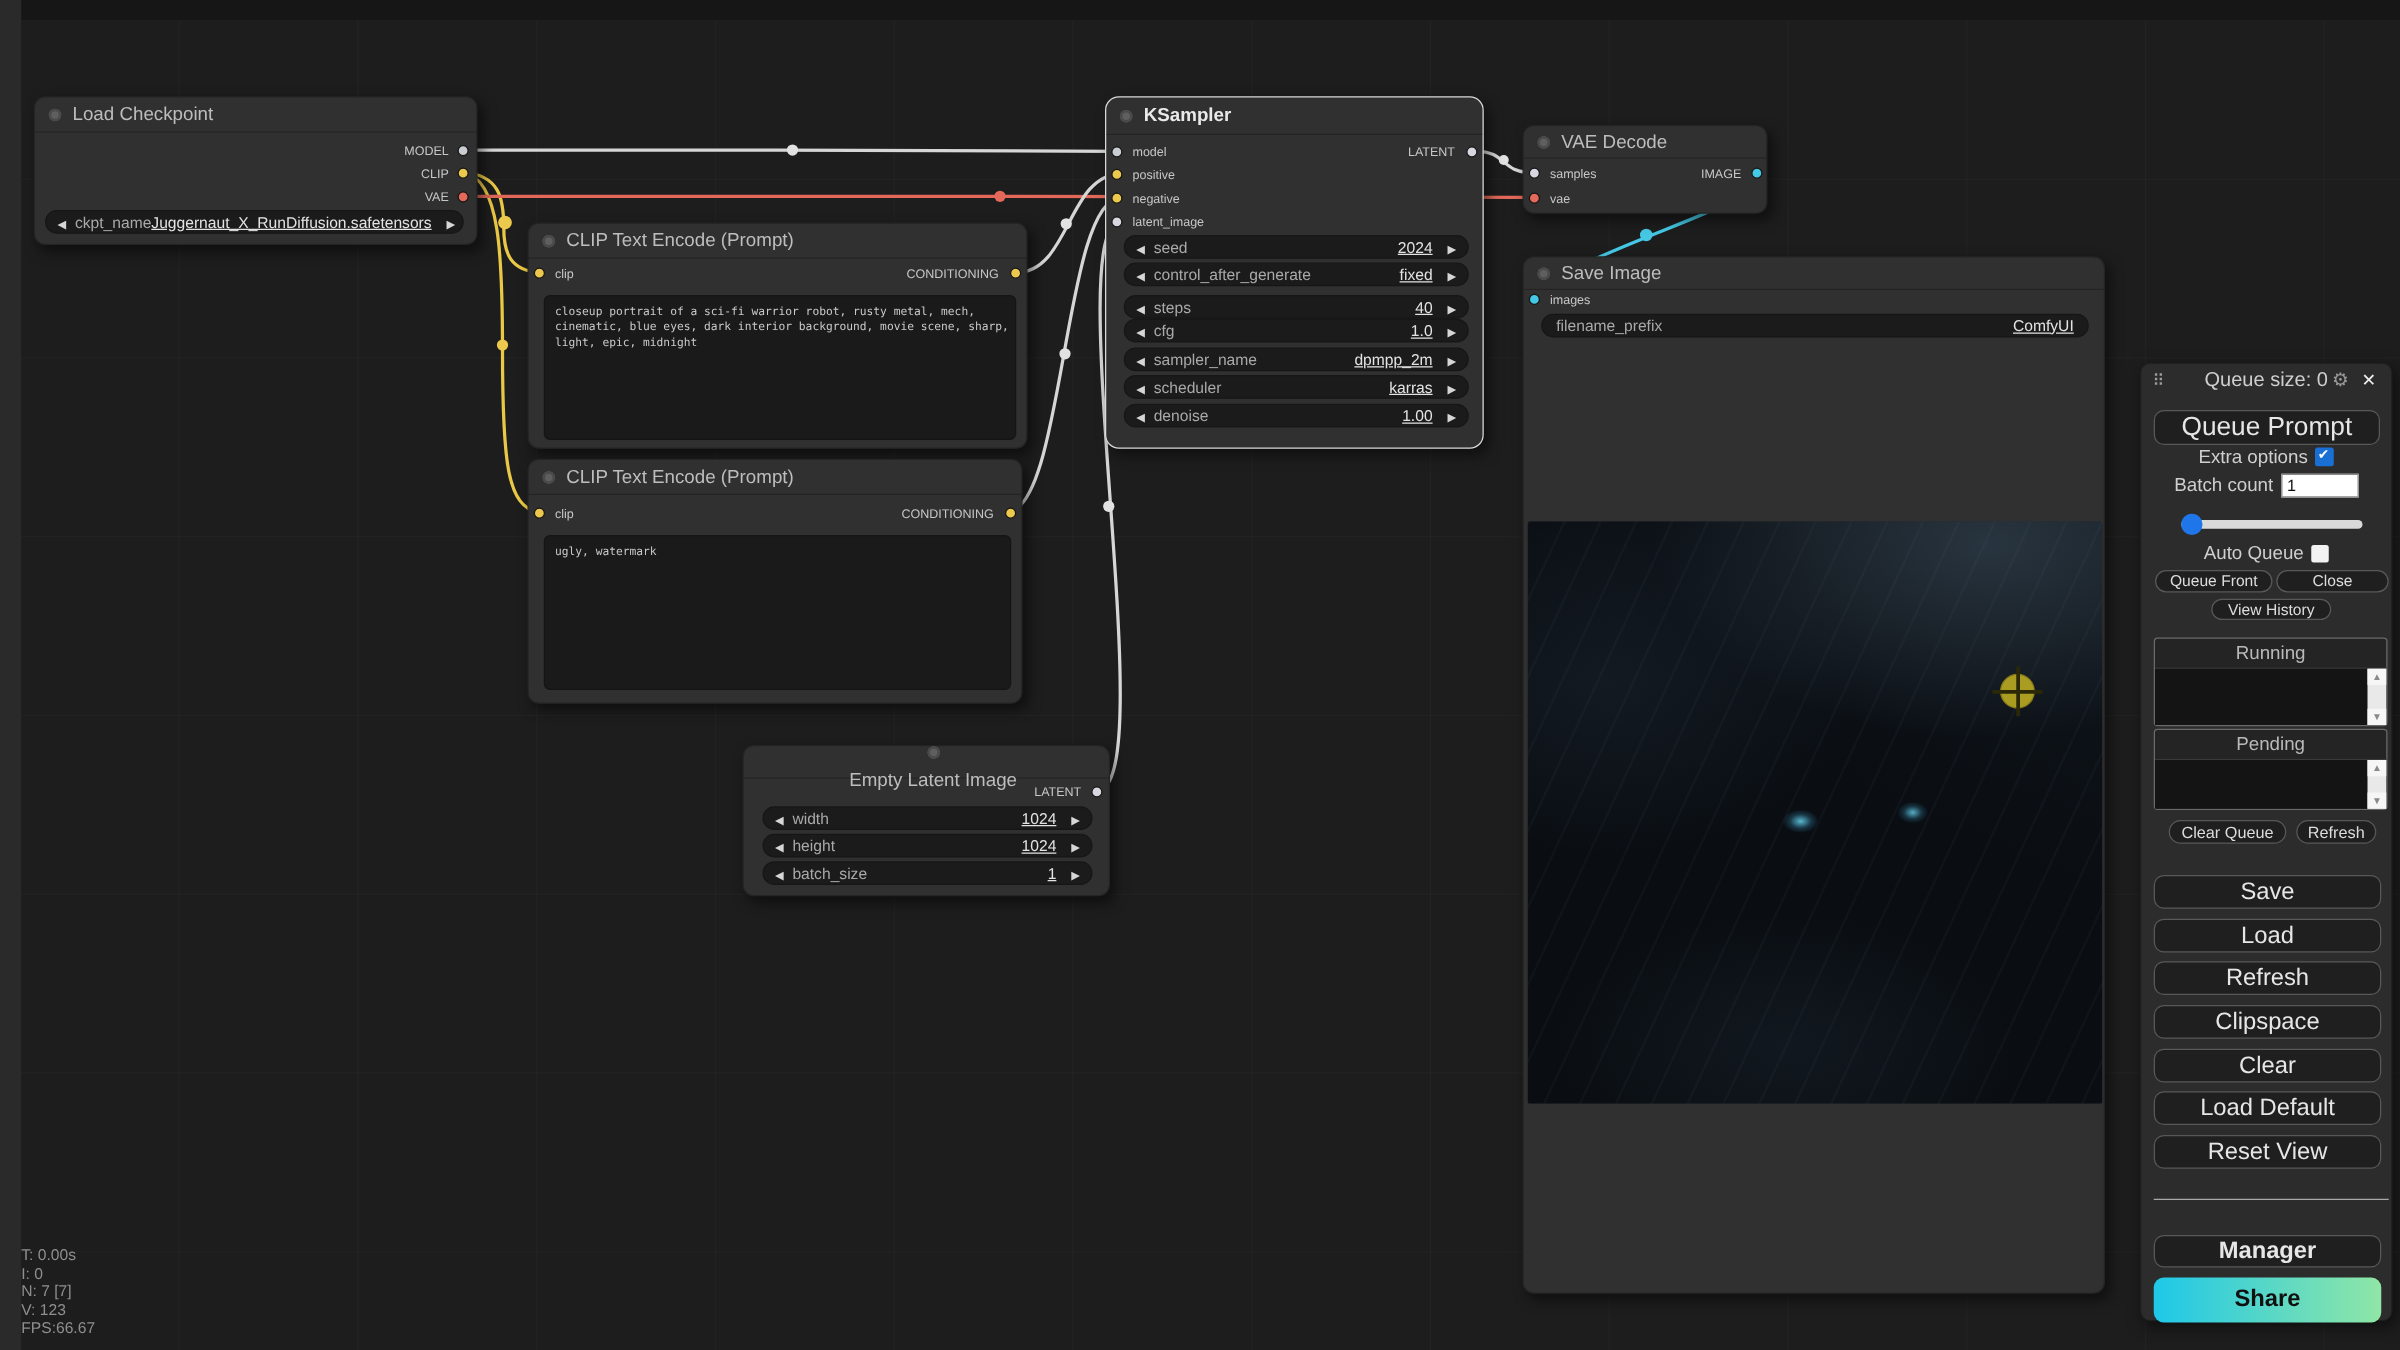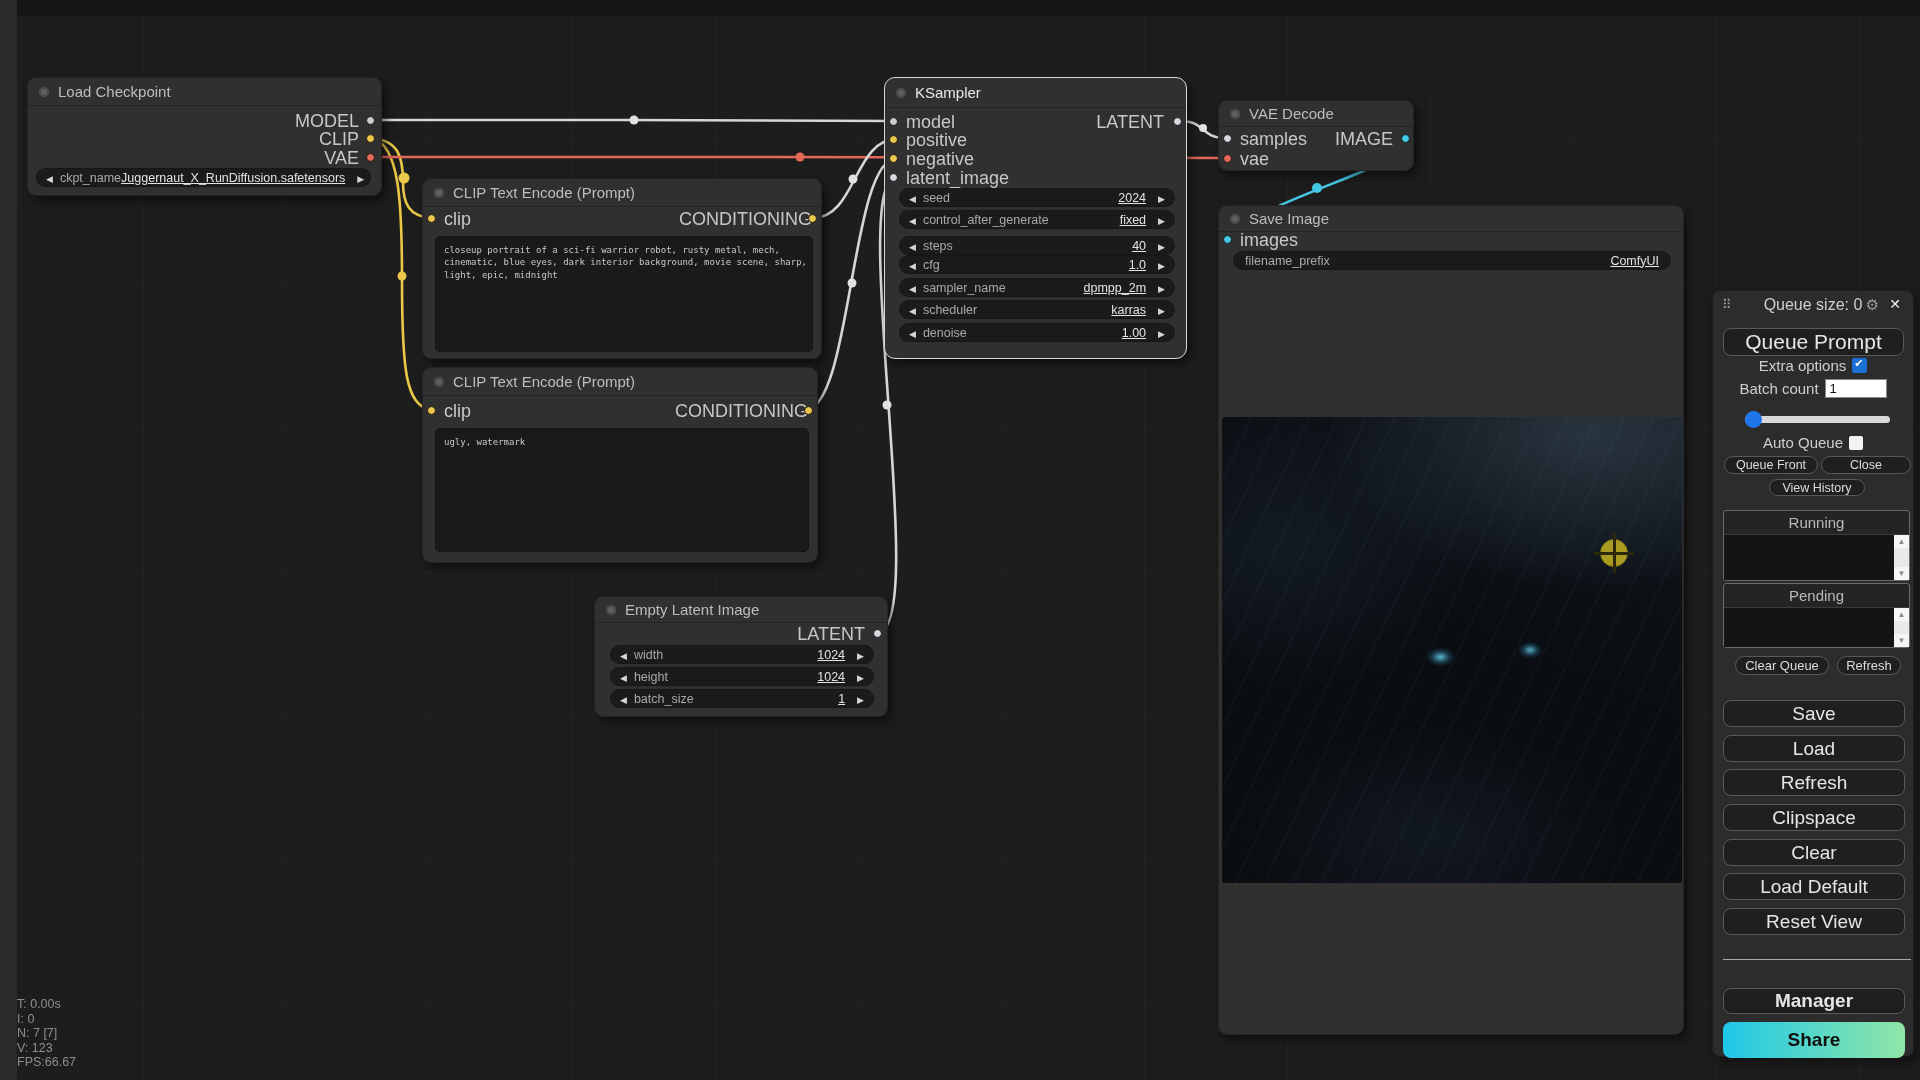--- a/index.html
+++ b/index.html
@@ -16,26 +16,26 @@
 
   
   #links { left:0; top:0; z-index:1; }
 
   
   .node { position:absolute; background:#303030; border:1px solid #242424; border-radius:9px;
           box-shadow:4px 5px 10px rgba(0,0,0,.5); z-index:2; }
   .node.selected { border:1.5px solid #d9d9d9; border-radius:11px; }
   .ntitle { position:absolute; left:0; top:0; right:0; height:28px; display:flex; align-items:center;
             padding-left:11px; gap:9px; color:#bdbdbd; font-size:15px; border-bottom:1px solid rgba(0,0,0,.25); }
-  .ntitle.bold { color:#e9e9e9; font-weight:normal; }
+  .ntitle.bold { color:#e9e9e9; font-weight:bold; }
   .tdot { width:10px; height:10px; border-radius:50%; background:#5f5f5f; box-shadow:inset 0 0 0 2px #4a4a4a; flex:0 0 auto; }
   .pdot { position:absolute; width:9px; height:9px; border-radius:50%; border:1px solid #151515; }
   .c-white { background:#d7d7df; } .c-yellow { background:#ecc94d; } .c-red { background:#e5695a; }
   .c-cyan { background:#45c8e5; } .c-grey { background:#c9ccd1; }
-  .plabel { position:absolute; color:#c7c7c7; font-size:18px; line-height:13px; }
+  .plabel { position:absolute; color:#c7c7c7; font-size:10px; line-height:13px; }
   .plabel.r { text-align:right; }
   .widget { position:absolute; height:19px; background:#1b1b1b; border:1px solid #161616; border-radius:10px;
             display:flex; align-items:center; padding:0 9px; font-size:12.5px; color:#a9a9a9; }
   .widget .wname { margin-left:7px; white-space:nowrap; }
   .widget .sp { flex:1; }
   .widget .wval { color:#e3e3e3; margin-right:12px; white-space:nowrap;text-decoration:underline; }
   .arrL::before { content:"◀"; font-size:9px; color:#d6d6d6; }
   .arrR::before { content:"▶"; font-size:9px; color:#d6d6d6; }
   .ptext { position:absolute; background:#1a1a1a; border:1px solid #151515; border-radius:5px;
            font-family:"DejaVu Sans Mono",monospace; font-size:9px; line-height:12.3px; color:#c9c9c9;
@@ -252,21 +252,21 @@
     <div class="plabel" style="left:21px;top:28px;">images</div>
     <div class="widget" style="left:14px;top:45px;width:438px;">
       <span class="wname" style="margin-left:2px;">filename_prefix</span>
       <span class="sp"></span>
       <span class="wval" style="margin-right:2px;">ComfyUI</span>
     </div>
     <div class="abs preview" style="left:3px;top:211px;width:460px;height:466px;border-radius:2px;"></div>
   </div>
 
   <div class="node" style="left:594px;top:596px;width:294px;height:121px;">
-    <div class="ntitle" style="height:26px;">
+    <div class="ntitle" style="height:26px;flex-direction:column;">
       <span class="tdot"></span>
       <span>Empty Latent Image</span>
     </div>
     <div class="plabel r" style="right:22px;top:31px;width:80px;">LATENT</div>
     <span class="pdot c-white" style="right:5px;top:32px;"></span>
     <div class="widget" style="left:15px;top:48px;width:264px;">
       <span class="arrL"></span>
       <span class="wname">width</span>
         <span class="sp"></span>
       <span class="wval">1024</span>

